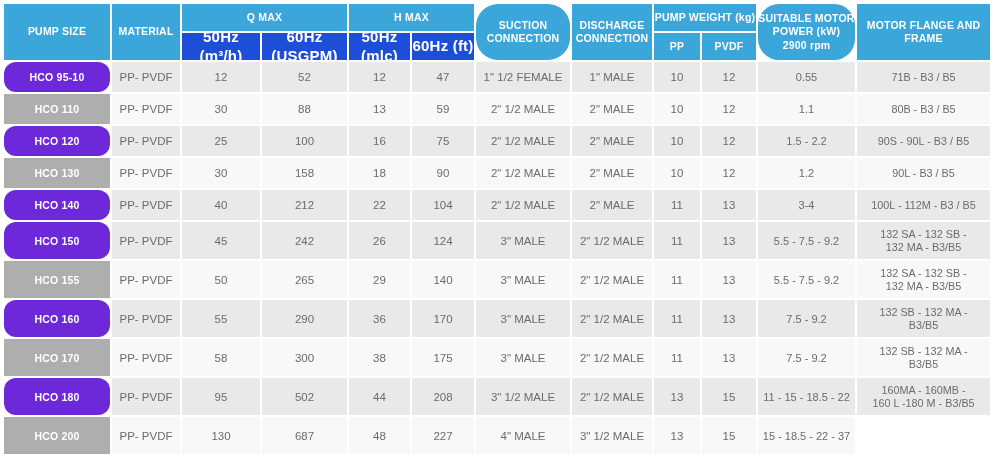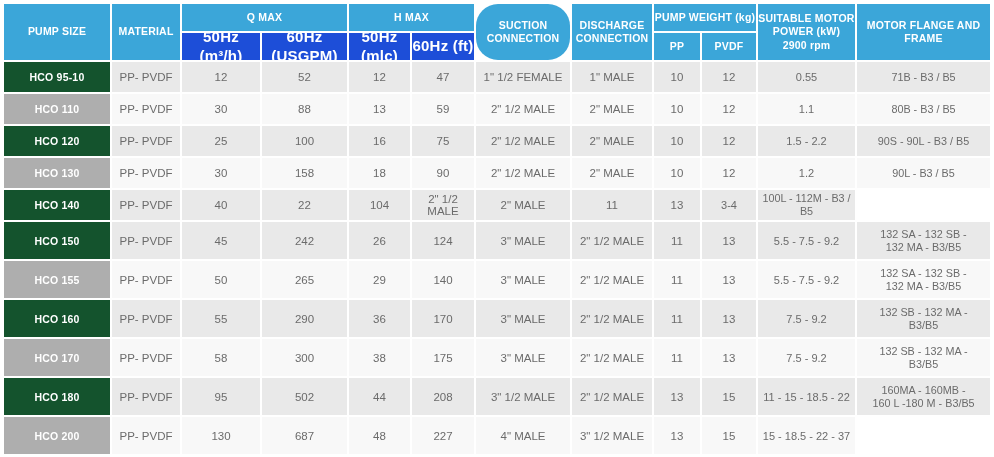--- a/index.html
+++ b/index.html
@@ -27,21 +27,21 @@
   .row { }
   .r-short { grid-auto-rows:30px; height:30px; }
   .r-tall  { grid-auto-rows:37px; height:37px; }
   .cell {
     display:flex; align-items:center; justify-content:center;
     text-align:center; color:#6B6B6B; font-size:11.5px;
   }
   .row.shaded .cell { background:#E9E9E9; }
   .row.plain  .cell { background:#F8F8F8; }
   .cell.label { color:#ffffff; font-weight:bold; font-size:10.5px; letter-spacing:0.2px; }
-  .row.shaded .cell.label { background:#14532d; }
+  .row.shaded .cell.label { background:#6d28d9;border-radius:12px; }
   .row.plain  .cell.label { background:#AEAEAE; }
   .cell.flange { font-size:10.8px; line-height:1.2; white-space:pre-line; }
   .cell.power  { font-size:11px; }
 </style>
 </head>
 <body>
 
 <div class="page">
   <div class="tbl">
 
@@ -52,21 +52,21 @@
       <div class="hc gray" style="grid-column:3; grid-row:2;">50Hz (m³/h)</div>
       <div class="hc gray" style="grid-column:4; grid-row:2;">60Hz (USGPM)</div>
       <div class="hc" style="grid-column:5 / 7; grid-row:1;">H MAX</div>
       <div class="hc gray" style="grid-column:5; grid-row:2;">50Hz (mlc)</div>
       <div class="hc gray" style="grid-column:6; grid-row:2;">60Hz (ft)</div>
       <div class="hc rs2" style="grid-column:7;border-radius:22px;">SUCTION CONNECTION</div>
       <div class="hc rs2" style="grid-column:8;">DISCHARGE CONNECTION</div>
       <div class="hc" style="grid-column:9 / 11; grid-row:1;">PUMP WEIGHT (kg)</div>
       <div class="hc" style="grid-column:9; grid-row:2;">PP</div>
       <div class="hc" style="grid-column:10; grid-row:2;">PVDF</div>
-      <div class="hc rs2" style="grid-column:11;">SUITABLE MOTOR POWER (kW)
+      <div class="hc rs2" style="grid-column:11;border-radius:21px;">SUITABLE MOTOR POWER (kW)
 2900 rpm</div>
       <div class="hc rs2" style="grid-column:12;">MOTOR FLANGE AND FRAME</div>
     </div>
 
   <div class="row grid-cols shaded r-short">
     <div class="cell label">HCO 95-10</div>
     <div class="cell">PP- PVDF</div>
     <div class="cell">12</div>
     <div class="cell">52</div>
     <div class="cell">12</div>
@@ -117,20 +117,21 @@
     <div class="cell">2" MALE</div>
     <div class="cell">10</div>
     <div class="cell">12</div>
     <div class="cell power">1.2</div>
     <div class="cell flange">90L - B3 / B5</div>
   </div>
       <div class="row grid-cols shaded r-short">
     <div class="cell label">HCO 140</div>
     <div class="cell">PP- PVDF</div>
     <div class="cell">40</div>
+    <div class="cell">212</div>
     <div class="cell">22</div>
     <div class="cell">104</div>
     <div class="cell">2" 1/2 MALE</div>
     <div class="cell">2" MALE</div>
     <div class="cell">11</div>
     <div class="cell">13</div>
     <div class="cell power">3-4</div>
     <div class="cell flange">100L - 112M - B3 / B5</div>
   </div>
       <div class="row grid-cols shaded r-tall">

